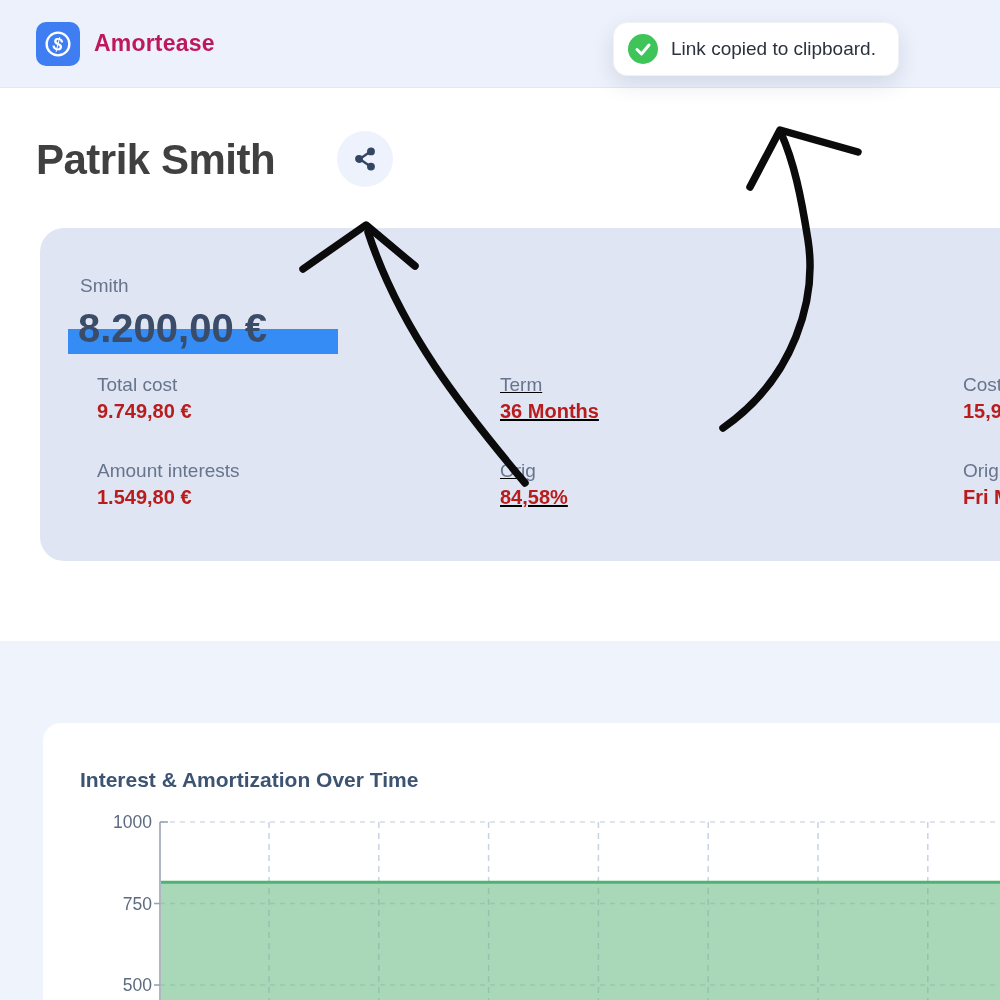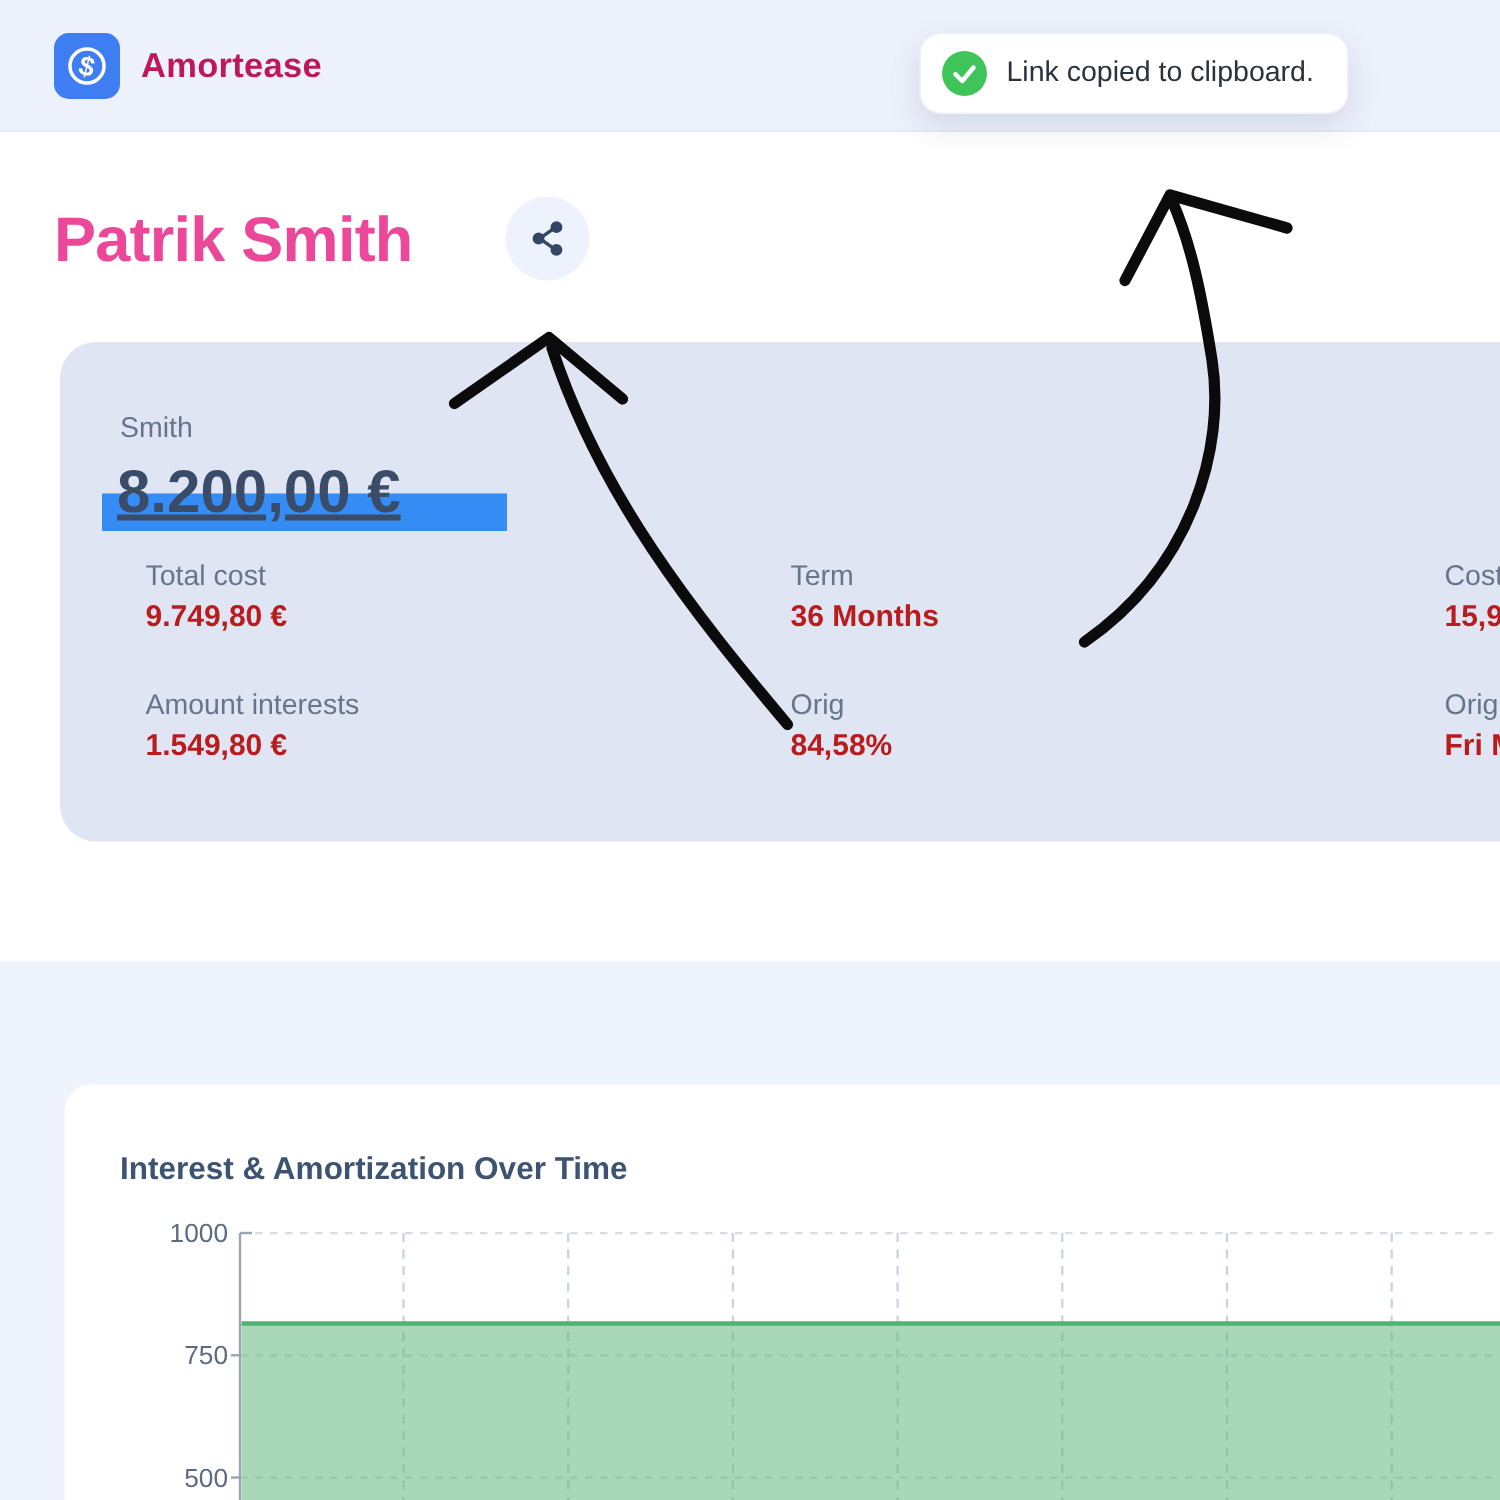--- a/index.html
+++ b/index.html
@@ -16,37 +16,37 @@
 
   
   .toast { position:absolute; left:570px; top:22px; height:54px;
            background:#ffffff; border-radius:14px; border:1px solid #f1f2f5;
            box-shadow:0 8px 22px rgba(30,41,59,.12);
            display:flex; align-items:center; gap:13px; padding:0 22px 0 14px; z-index:40;margin-left:43px; }
   .toast-text { font-size:19px; color:#2a323e; }
 
   
   .page-title { position:absolute; left:36px; top:136px; font-size:42px; font-weight:800;
-                color:#ec4899; letter-spacing:-0.5px; }
+                color:#404040; letter-spacing:-0.5px; }
   .share-btn { position:absolute; left:337px; top:131px; width:56px; height:56px;
                border-radius:50%; background:#edf2fc; border:none; cursor:pointer;
                display:flex; align-items:center; justify-content:center; }
 
   
   .loan-card { position:absolute; left:40px; top:228px; width:1000px; height:333px;
                background:#dfe5f3; border-radius:24px; }
   .lbl { font-size:19px; color:#66758c; line-height:26px; }
   .val { font-size:20px; font-weight:700; color:#b91c1c; line-height:27px; }
   .amount-label { position:absolute; left:40px; top:45px; }
   .amount-wrap { position:absolute; left:38px; top:80px; }
-  .amount-value { position:relative; z-index:1; font-size:40px; font-weight:800; color:#3a4c68; line-height:40px;text-decoration:underline; }
+  .amount-value { position:relative; z-index:1; font-size:40px; font-weight:800; color:#3a4c68; line-height:40px; }
   .amount-highlight { position:absolute; left:-10px; top:21px; width:270px; height:25px;
                       background:#358cf4; z-index:0; }
   .stat-col { position:absolute; top:144px; }
-  .stat-col.c1 { left:57px; } .stat-col.c2 { left:487px; } .stat-col.c3 { left:923px; }
+  .stat-col.c1 { left:57px; } .stat-col.c2 { left:460px;text-decoration:underline; } .stat-col.c3 { left:923px; }
   .stat-gap { height:33px; }
 
   
   .section2 { position:absolute; left:0; top:641px; width:1000px; height:359px; background:#eef3fc; }
   .chart-card { position:absolute; left:43px; top:723px; width:997px; height:297px;
                 background:#ffffff; border-radius:18px; }
   .chart-title { position:absolute; left:37px; top:45px; font-size:21px; font-weight:700; color:#3c5372; }
   #chart-svg { position:absolute; left:70px; top:812px; width:930px; height:188px; z-index:2; }
   #chart-svg .hgrid { stroke:#d8dce3; stroke-width:1.5; stroke-dasharray:5 5; }
   #chart-svg .vgrid { stroke:#c9d2e4; stroke-width:1.5; stroke-dasharray:6 5; }

